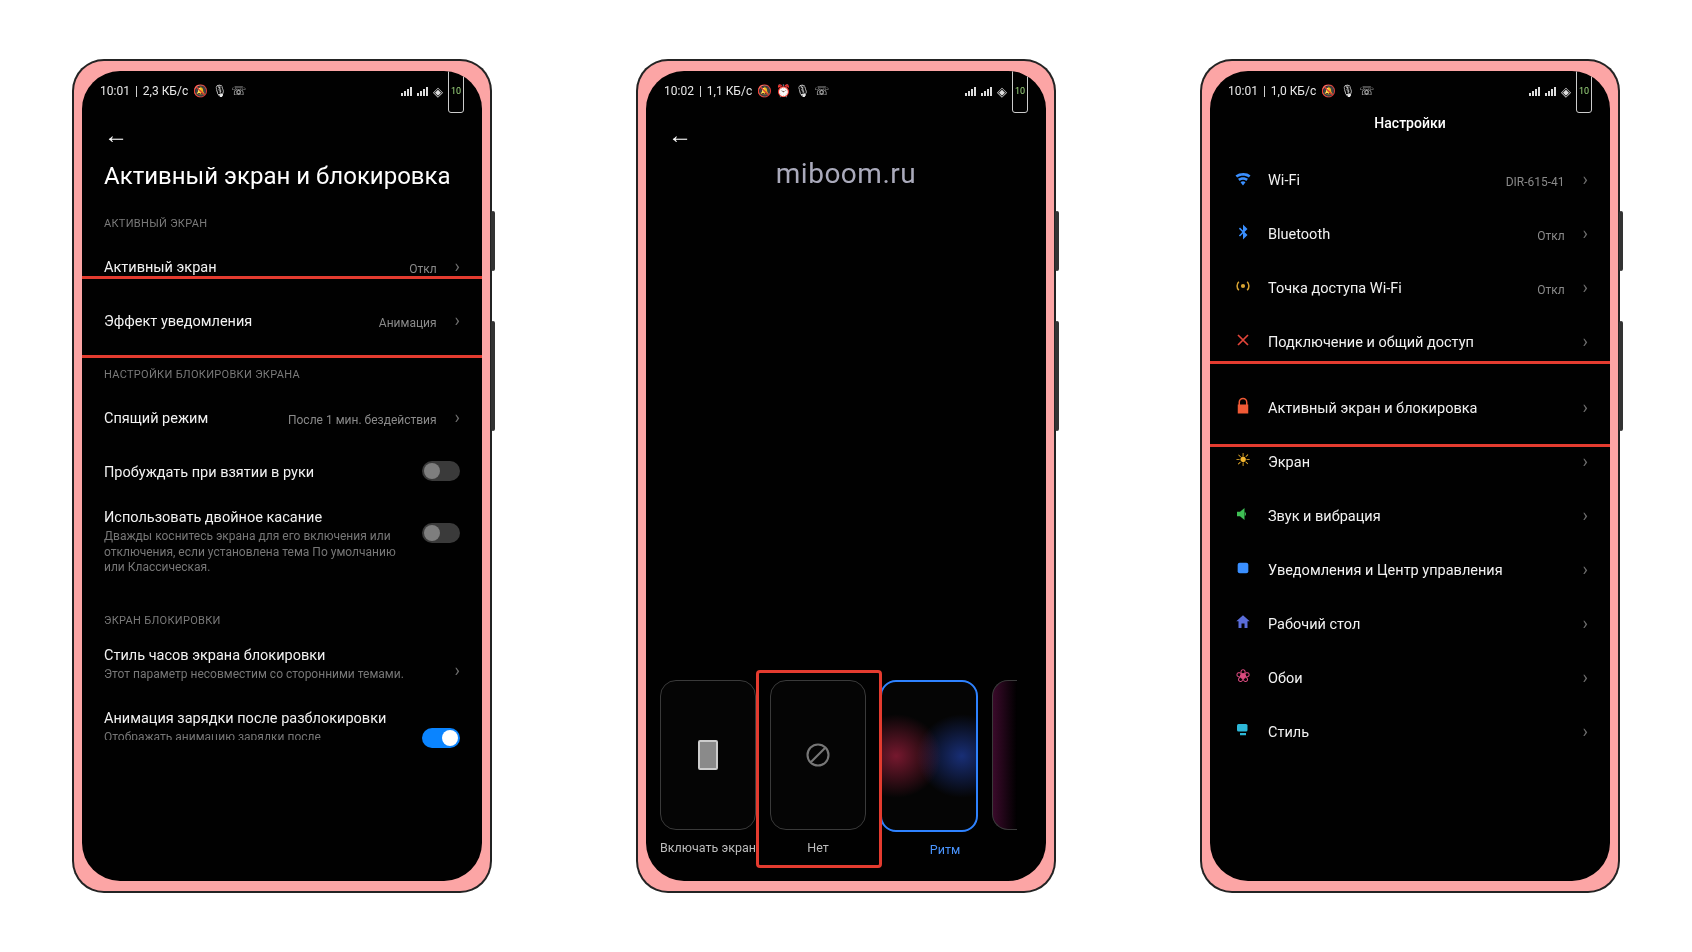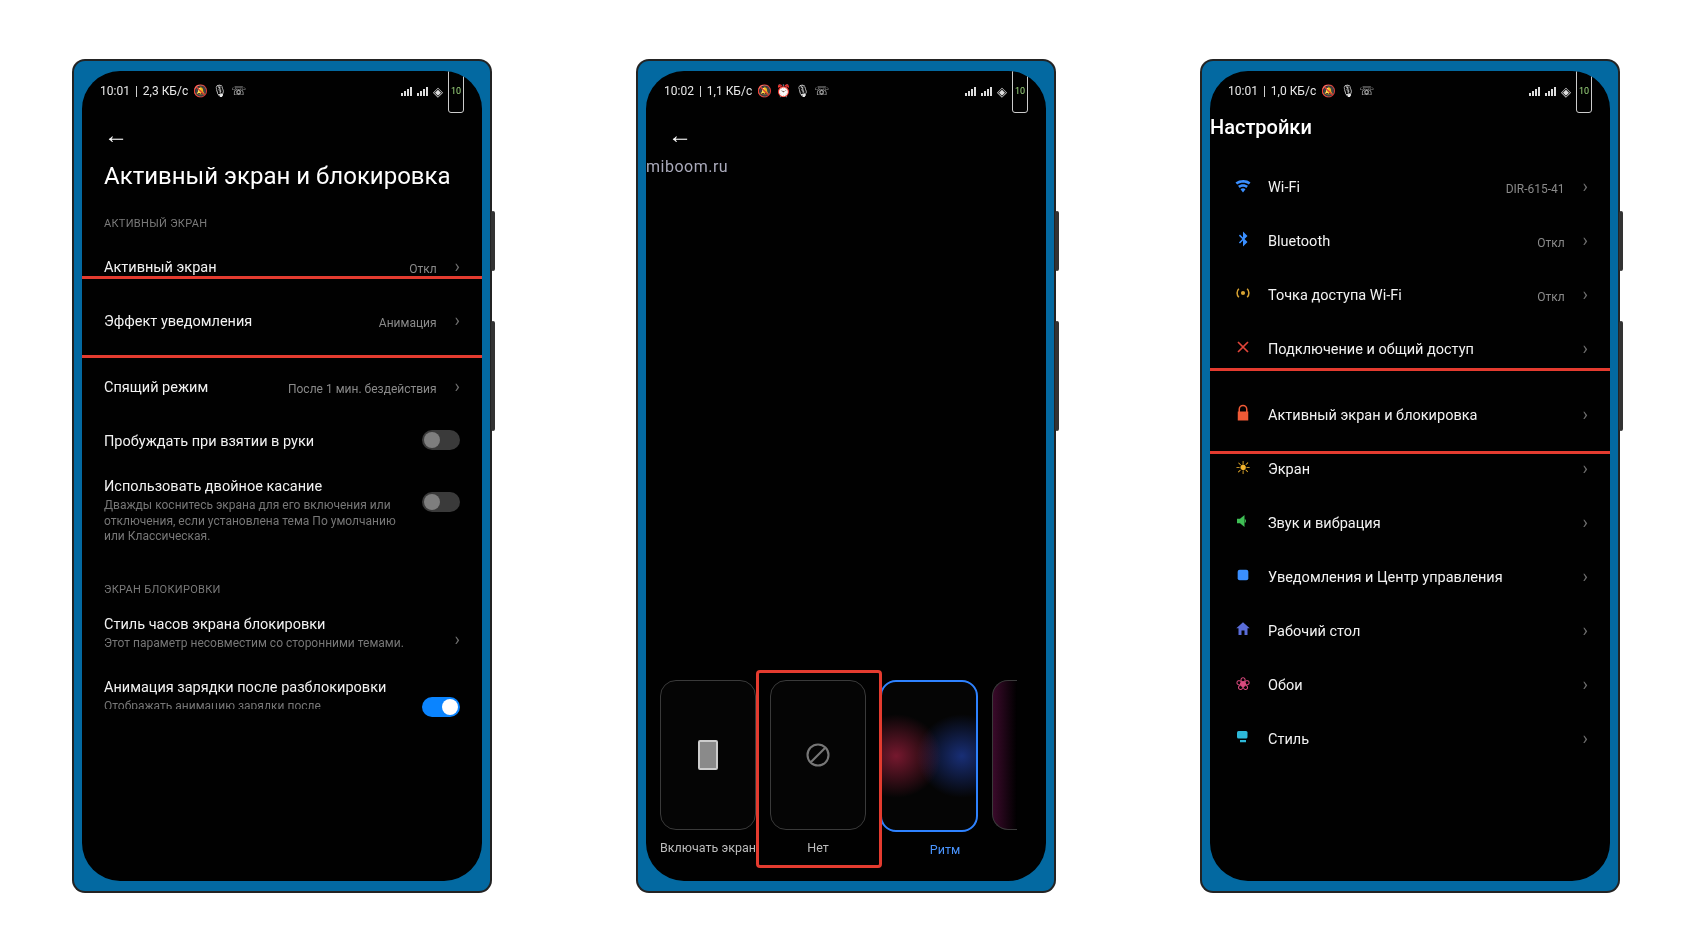--- a/index.html
+++ b/index.html
@@ -9,22 +9,22 @@
     font-family: -apple-system, BlinkMacSystemFont, "Segoe UI", Roboto, Arial, sans-serif;
     width: 1692px;
     height: 952px;
     display: flex;
     justify-content: space-around;
     align-items: center;
   }
   .phone {
     width: 400px;
     height: 810px;
-    background: #0369a1;
-    border-radius: 11px;
+    background: #fca5a5;
+    border-radius: 30px;
     padding: 10px 8px;
     position: relative;
     box-shadow: 0 0 0 2px #232323;
   }
   .phone-side {
     position: absolute;
     right: -5px;
     width: 4px;
     background: #333;
     border-radius: 2px;
@@ -76,21 +76,21 @@
     font-size: 24px;
     color: #fff;
     cursor: pointer;
   }
   .page-title {
     padding: 4px 22px 14px;
     font-size: 24px;
     font-weight: 400;
     line-height: 1.25;
   }
-  .page-title.center { font-size:20px; font-weight:500; padding:10px 0 16px;}
+  .page-title.center { text-align:center; font-size:14px; font-weight:500; padding:10px 0 16px;}
   .sect {
     padding: 12px 22px 6px;
     font-size: 11px;
     color: #7a7a7a;
     letter-spacing: .3px;
   }
   .row {
     display: flex;
     align-items: flex-end;
     padding: 14px 22px;
@@ -116,22 +116,22 @@
   .hl {
     position:absolute; border:3px solid #e43b2f; border-radius:6px;
     pointer-events:none;
   }
   .icon-box {
     width:22px; height:22px; display:flex; align-items:center; justify-content:center;
     font-size:18px;
   }
   .sep { height:12px; }
   .watermark {
-    position:absolute; top:86px; left:0; right:0; 
-    font-size:16px; color:#aab; letter-spacing:.5px;
+    position:absolute; top:86px; left:0; right:0; text-align:center;
+    font-size:28px; color:#aab; letter-spacing:.5px;
   }
   .effect-strip {
     position:absolute; bottom:24px; left:14px; right:0;
     display:flex; gap:14px; align-items:flex-start;
   }
   .eff {
     display:flex; flex-direction:column; align-items:center; gap:10px;
     cursor:pointer;
   }
   .eff .thumb {
@@ -212,20 +212,21 @@
     </div>
 
     <div class="row" style="position:relative">
       <div class="lbl">Эффект уведомления</div>
       <div class="val">Анимация</div>
       <div class="chev">›</div>
       <div class="hl" style="left:-12px;right:-12px;top:-14px;bottom:-14px"></div>
     </div>
 
     <div class="sep"></div>
+    <div class="sect">НАСТРОЙКИ БЛОКИРОВКИ ЭКРАНА</div>
 
     <div class="row">
       <div class="lbl">Спящий режим</div>
       <div class="val">После 1 мин. бездействия</div>
       <div class="chev">›</div>
     </div>
 
     <div class="row">
       <div class="lbl">Пробуждать при взятии в руки</div>
       <div class="toggle"></div>

